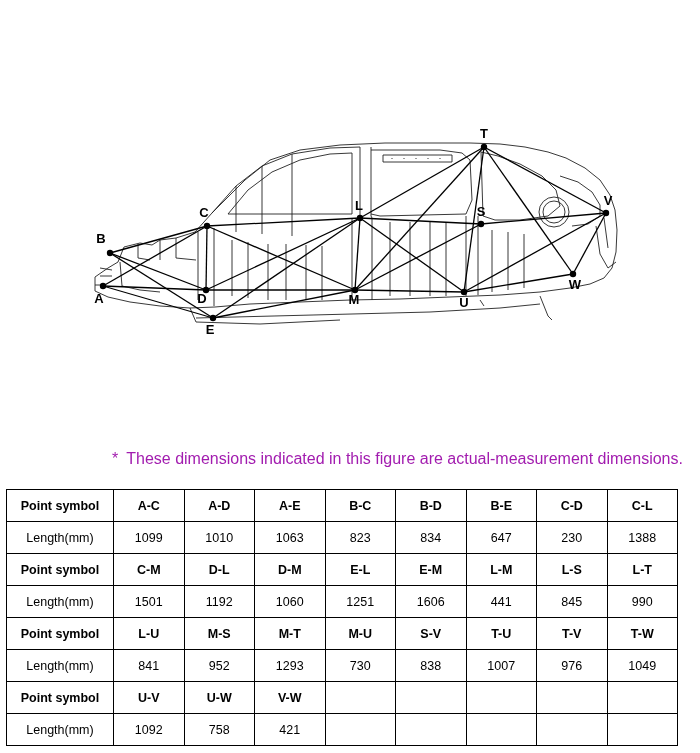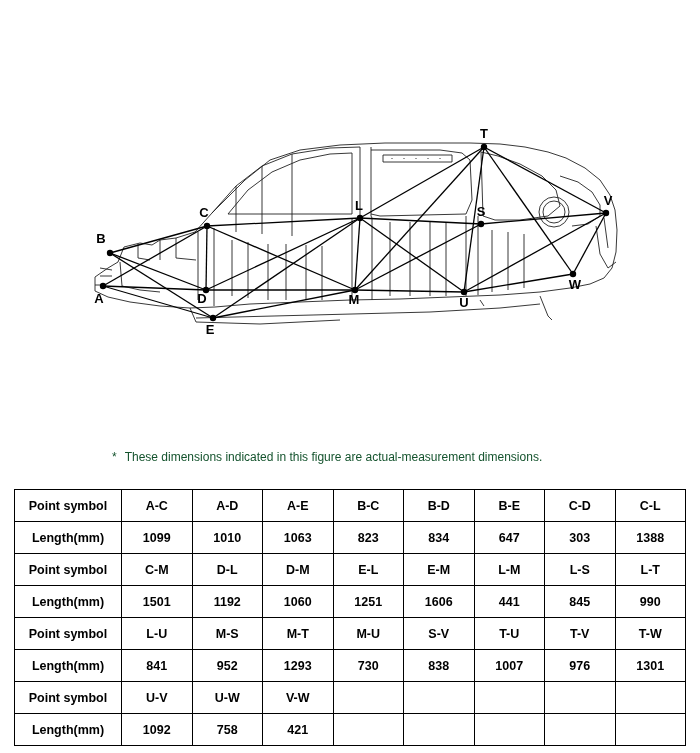--- a/index.html
+++ b/index.html
@@ -28,30 +28,30 @@
   .pt-label {
     font-family: "Liberation Sans", sans-serif;
     font-size: 13px;
     font-weight: bold;
     fill: #000;
   }
   .note {
     position: absolute;
     left: 112px;
     top: 450px;
-    font-size: 12px;
-    color: #14532d;
+    font-size: 16px;
+    color: #a21caf;
     white-space: nowrap;
   }
   .note .star {
     margin-right: 8px;
   }
   #dim-table {
     position: absolute;
-    left: 14px;
+    left: 6px;
     top: 489px;
     width: 672px;
     border-collapse: collapse;
     table-layout: fixed;
   }
   #dim-table td {
     border: 1px solid #000;
     height: 29px;
     text-align: center;
     vertical-align: middle;
@@ -59,21 +59,21 @@
   }
   #dim-table td.rowhead {
     font-weight: bold;
     width: 104px;
     font-size: 12.5px;
   }
   #dim-table tr.sym-row td {
     font-weight: bold;
   }
   #dim-table tr.len-row td {
-    font-weight: bold;
+    font-weight: normal;
   }
   #dim-table td.empty {
     border: 1px solid #000;
   }
 </style>
 </head>
 <body>
 
 <div id="figure">
   <svg width="700" height="430" viewBox="0 0 700 430" xmlns="http://www.w3.org/2000/svg">
@@ -214,21 +214,21 @@
       <td>C-L</td>
     </tr>
     <tr class="len-row">
       <td class="rowhead">Length(mm)</td>
       <td>1099</td>
       <td>1010</td>
       <td>1063</td>
       <td>823</td>
       <td>834</td>
       <td>647</td>
-      <td>303</td>
+      <td>230</td>
       <td>1388</td>
     </tr>
 
     <tr class="sym-row">
       <td class="rowhead">Point symbol</td>
       <td>C-M</td>
       <td>D-L</td>
       <td>D-M</td>
       <td>E-L</td>
       <td>E-M</td>
@@ -261,21 +261,21 @@
     </tr>
     <tr class="len-row">
       <td class="rowhead">Length(mm)</td>
       <td>841</td>
       <td>952</td>
       <td>1293</td>
       <td>730</td>
       <td>838</td>
       <td>1007</td>
       <td>976</td>
-      <td>1301</td>
+      <td>1049</td>
     </tr>
 
     <tr class="sym-row">
       <td class="rowhead">Point symbol</td>
       <td>U-V</td>
       <td>U-W</td>
       <td>V-W</td>
       <td class="empty"></td>
       <td class="empty"></td>
       <td class="empty"></td>

